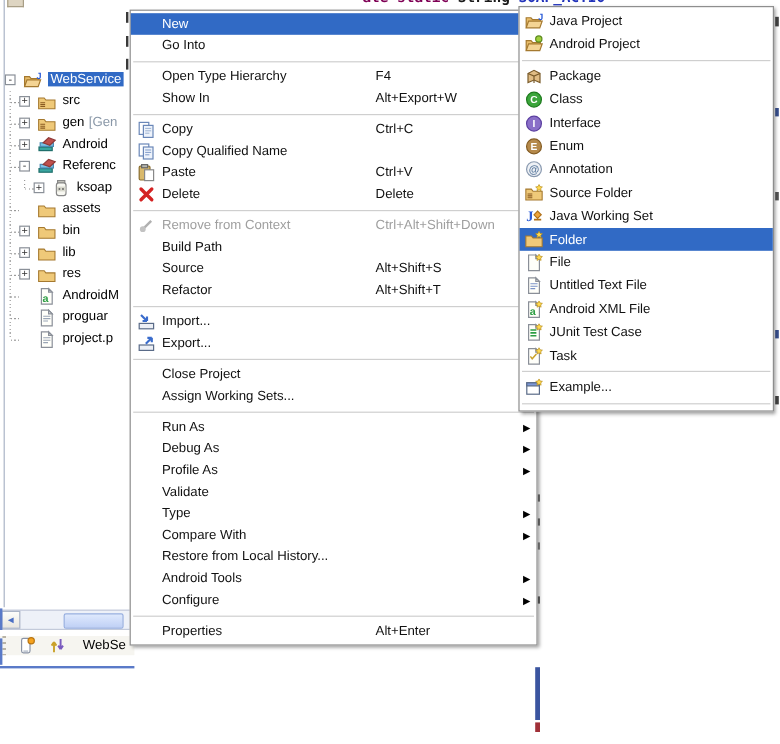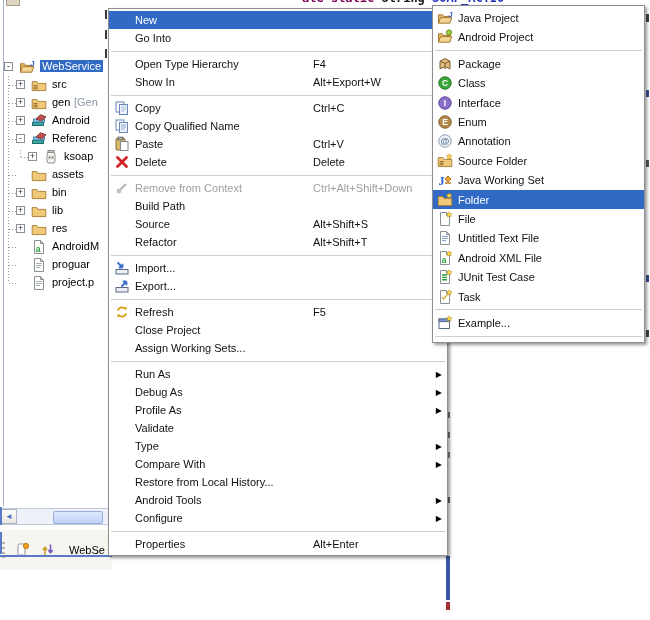--- a/index.html
+++ b/index.html
@@ -27,21 +27,21 @@
   .tline.v{width:1px;background-image:repeating-linear-gradient(#9a9a9a 0 1px,transparent 1px 3px);}
   .tline.h{height:1px;background-image:repeating-linear-gradient(90deg,#9a9a9a 0 1px,transparent 1px 3px);}
 
   
   #hscroll{position:absolute;left:0;top:508px;width:112px;height:17px;background:#eef1f8;border:1px solid #c3cada;box-sizing:border-box;z-index:2;display:flex;align-items:center;}
   #hscroll .btn{width:16px;height:15px;background:linear-gradient(#fdfdfb,#e8e6df);border:1px solid #aab4c6;box-sizing:border-box;
                 color:#4a6fc4;font-size:8px;line-height:13px;text-align:center;}
   #hscroll .thumb{position:absolute;left:52px;top:2px;width:50px;height:13px;background:linear-gradient(#dfe9fd,#bfd0f5);border:1px solid #96aee0;border-radius:2px;box-sizing:border-box;}
 
   
-  #statusbar{position:absolute;left:0;top:530px;width:112px;height:40px;background:#f6f5f0;z-index:2;display:flex;align-items:center;}
+  #statusbar{position:absolute;left:0;top:530px;width:112px;height:16px;background:#f6f5f0;z-index:2;display:flex;align-items:center;}
   #statusbar .grip{width:3px;height:16px;margin:0 4px 0 2px;background-image:repeating-linear-gradient(#b9b4a6 0 2px,transparent 2px 5px);}
   #statusbar .sicon{width:16px;height:16px;margin:0 5px;}
   #status-label{margin-left:8px;color:#000;white-space:nowrap;}
   .blue-bar{position:absolute;background:#5a7ac8;z-index:2;}
 
   
   .menu{position:absolute;margin:0;padding:2px 0;list-style:none;background:#fff;border:1px solid #8e8e8e;
         box-shadow:2px 2px 3px rgba(0,0,0,.4);}
   #context-menu{left:108px;top:8px;width:338px;z-index:10;}
   #new-submenu{left:432px;top:5px;width:211px;z-index:11;}
@@ -316,30 +316,20 @@
       </li>
       <li class="item">
         <span class="mi-icon"><svg width="16" height="16" viewBox="0 0 16 16" xmlns="http://www.w3.org/2000/svg">
             <rect x="2" y="9.5" width="12" height="4.5" fill="#eceff5" stroke="#5a6b88"></rect>
             <path d="M7.5 8.5l5-5M12.5 3.5v3.7M12.5 3.5H8.8" stroke="#3a6ccc" stroke-width="1.8" fill="none"></path>
           </svg></span>
         <span class="mi-label">Export...</span>
       </li>
       <li class="sep"></li>
       <li class="item">
-        <span class="mi-icon"><svg width="16" height="16" viewBox="0 0 16 16" xmlns="http://www.w3.org/2000/svg">
-            <path d="M3.8 6.5a4.6 4.6 0 014.2-3.1 4.6 4.6 0 013.6 1.8" fill="none" stroke="#d4a017" stroke-width="1.8"></path>
-            <path d="M12.2 9.5a4.6 4.6 0 01-4.2 3.1 4.6 4.6 0 01-3.6-1.8" fill="none" stroke="#d4a017" stroke-width="1.8"></path>
-            <path d="M12.4 2.2l.4 3.4-3.2-.6z" fill="#d4a017"></path>
-            <path d="M3.6 13.8l-.4-3.4 3.2.6z" fill="#d4a017"></path>
-          </svg></span>
-        <span class="mi-label">Refresh</span>
-        <span class="mi-shortcut">F5</span>
-      </li>
-      <li class="item">
         <span class="mi-icon"></span>
         <span class="mi-label">Close Project</span>
       </li>
       <li class="item">
         <span class="mi-icon"></span>
         <span class="mi-label">Assign Working Sets...</span>
       </li>
       <li class="sep"></li>
       <li class="item">
         <span class="mi-icon"></span>

